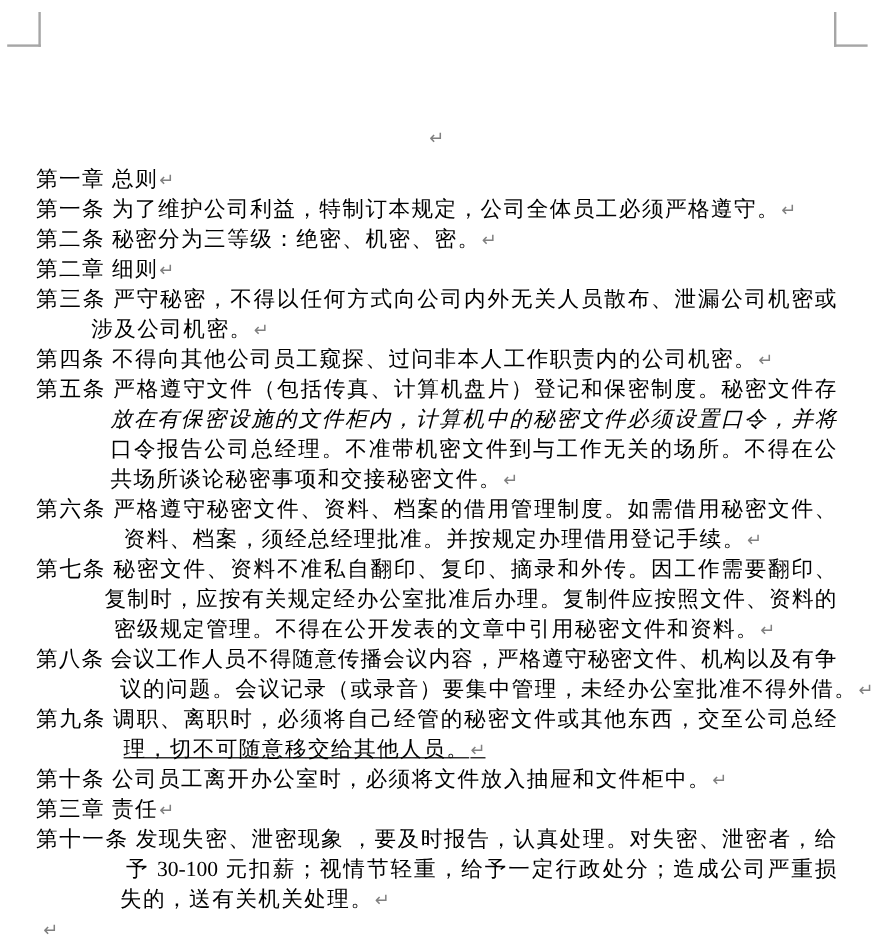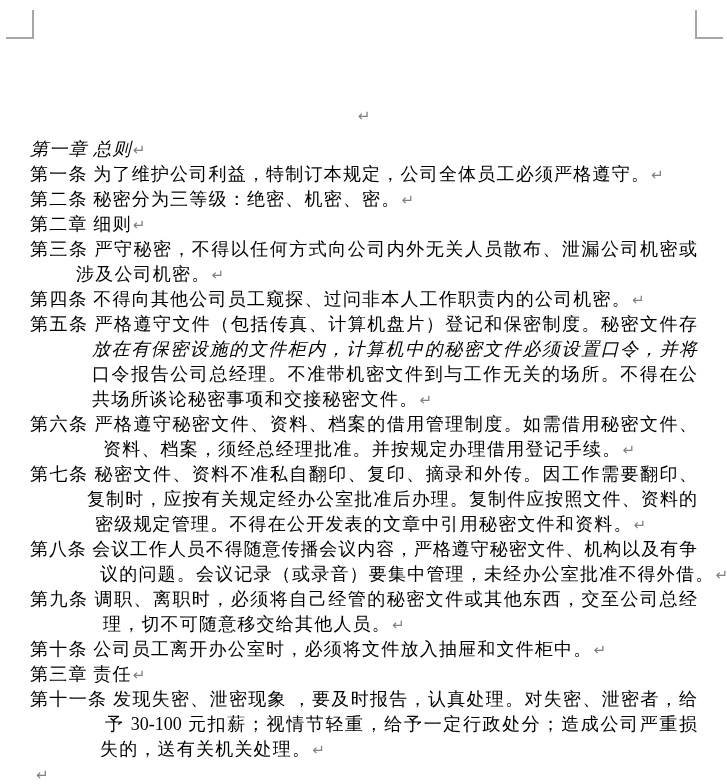--- a/index.html
+++ b/index.html
@@ -74,40 +74,40 @@
 <body>
 
 <div class="page">
   <div class="crop tl"></div>
   <div class="crop tr"></div>
 
 
   <div class="empty-line"><span class="mark">↵</span></div>
 
   <div id="body-lines">
-      <div class="line" style="top: 137px; left: 30px; font-style: italic;"><span>第一章 总则</span><span class="mark">↵</span></div>
+      <div class="line" style="top: 137px; left: 30px;"><span>第一章 总则</span><span class="mark">↵</span></div>
       <div class="line" style="top: 162px; left: 30px;"><span>第一条 为了维护公司利益，特制订本规定，公司全体员工必须严格遵守。</span><span class="mark">↵</span></div>
       <div class="line" style="top: 187px; left: 30px;"><span>第二条 秘密分为三等级：绝密、机密、密。</span><span class="mark">↵</span></div>
       <div class="line" style="top: 212px; left: 30px;"><span>第二章 细则</span><span class="mark">↵</span></div>
       <div class="line fill" style="top: 237px; left: 30px; width: 667px;"><span>第三条 严守秘密，不得以任何方式向公司内外无关人员散布、泄漏公司机密或</span></div>
       <div class="line" style="top: 262px; left: 76px;"><span>涉及公司机密。</span><span class="mark">↵</span></div>
       <div class="line" style="top: 287px; left: 30px;"><span>第四条 不得向其他公司员工窥探、过问非本人工作职责内的公司机密。</span><span class="mark">↵</span></div>
       <div class="line fill" style="top: 312px; left: 30px; width: 667px;"><span>第五条 严格遵守文件（包括传真、计算机盘片）登记和保密制度。秘密文件存</span></div>
       <div class="line fill" style="top: 337px; left: 92px; width: 605px; font-style: italic;"><span>放在有保密设施的文件柜内，计算机中的秘密文件必须设置口令，并将</span></div>
       <div class="line fill" style="top: 362px; left: 92px; width: 605px;"><span>口令报告公司总经理。不准带机密文件到与工作无关的场所。不得在公</span></div>
       <div class="line" style="top: 387px; left: 92px;"><span>共场所谈论秘密事项和交接秘密文件。</span><span class="mark">↵</span></div>
       <div class="line fill" style="top: 412px; left: 30px; width: 667px;"><span>第六条 严格遵守秘密文件、资料、档案的借用管理制度。如需借用秘密文件、</span></div>
       <div class="line" style="top: 437px; left: 103px;"><span>资料、档案，须经总经理批准。并按规定办理借用登记手续。</span><span class="mark">↵</span></div>
       <div class="line fill" style="top: 462px; left: 30px; width: 667px;"><span>第七条 秘密文件、资料不准私自翻印、复印、摘录和外传。因工作需要翻印、</span></div>
       <div class="line fill" style="top: 487px; left: 87px; width: 610px;"><span>复制时，应按有关规定经办公室批准后办理。复制件应按照文件、资料的</span></div>
       <div class="line" style="top: 512px; left: 95px;"><span>密级规定管理。不得在公开发表的文章中引用秘密文件和资料。</span><span class="mark">↵</span></div>
       <div class="line fill" style="top: 537px; left: 30px; width: 667px;"><span>第八条 会议工作人员不得随意传播会议内容，严格遵守秘密文件、机构以及有争</span></div>
       <div class="line" style="top: 562px; left: 100px;"><span>议的问题。会议记录（或录音）要集中管理，未经办公室批准不得外借。</span><span class="mark">↵</span></div>
       <div class="line fill" style="top: 587px; left: 30px; width: 667px;"><span>第九条 调职、离职时，必须将自己经管的秘密文件或其他东西，交至公司总经</span></div>
-      <div class="line" style="top: 612px; left: 103px;"><span>理，切不可随意移交给其他人员。</span><span class="mark">↵</span></div>
+      <div class="line" style="top: 612px; left: 103px; text-decoration: underline;"><span>理，切不可随意移交给其他人员。</span><span class="mark">↵</span></div>
       <div class="line" style="top: 637px; left: 30px;"><span>第十条 公司员工离开办公室时，必须将文件放入抽屉和文件柜中。</span><span class="mark">↵</span></div>
       <div class="line" style="top: 662px; left: 30px;"><span>第三章 责任</span><span class="mark">↵</span></div>
       <div class="line fill" style="top: 687px; left: 30px; width: 667px;"><span>第十一条 发现失密、泄密现象 ，要及时报告，认真处理。对失密、泄密者，给</span></div>
       <div class="line fill" style="top: 712px; left: 105px; width: 592px;"><span>予 30-100 元扣薪；视情节轻重，给予一定行政处分；造成公司严重损</span></div>
       <div class="line" style="top: 737px; left: 100px;"><span>失的，送有关机关处理。</span><span class="mark">↵</span></div>
       <div class="line" style="top: 762px; left: 35px;"><span></span><span class="mark">↵</span></div>
     </div>
 </div>
 
 </body></html>

